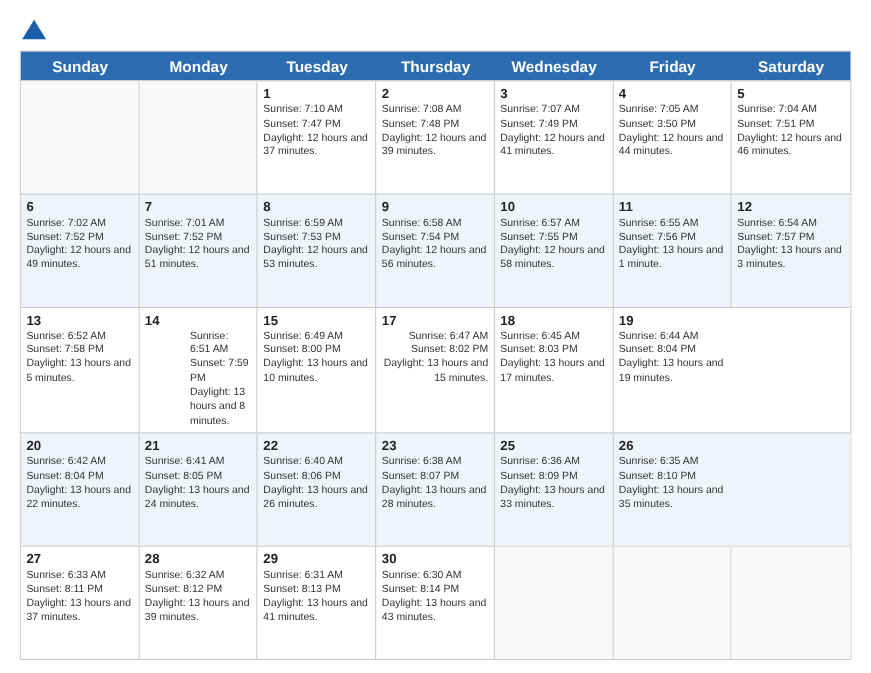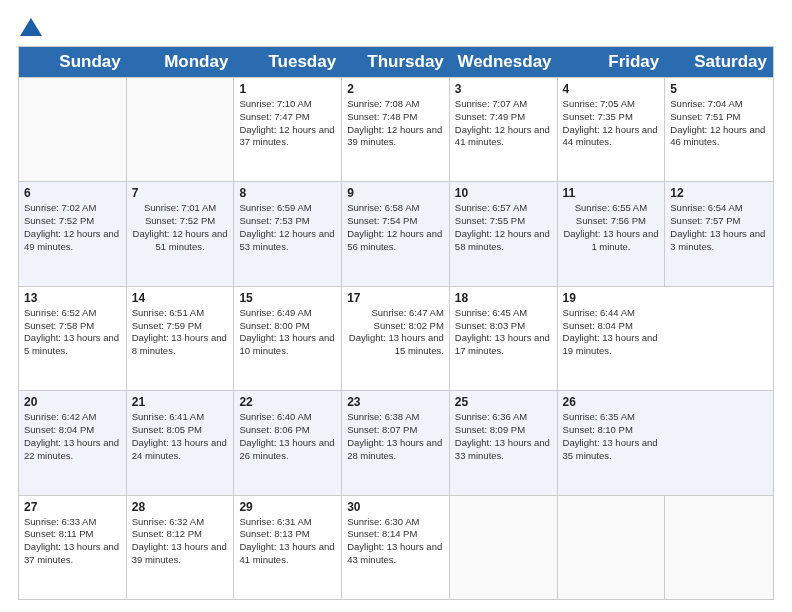--- a/index.html
+++ b/index.html
@@ -45,24 +45,24 @@
       flex-direction: column;
       border: 1px solid #ccc;
     }
     .calendar-header-row {
       display: grid;
       grid-template-columns: repeat(7, 1fr);
       background: #2b6cb0;
     }
     .calendar-header-cell {
       color: #fff;
-      font-size: 17px;
+      font-size: 14px;
       font-weight: bold;
       padding: 5px 6px;
-      text-align: right;
+      text-align: center;
     }
     .calendar-body {
       flex: 1;
       display: flex;
       flex-direction: column;
     }
     .calendar-row {
       display: grid;
       grid-template-columns: repeat(7, 1fr);
       flex: 1;
@@ -144,40 +144,40 @@
           </div>
           <div class="calendar-cell">
             <div class="cell-day">3</div>
             <div class="cell-content" style="white-space: pre-line;">Sunrise: 7:07 AM
 Sunset: 7:49 PM
 Daylight: 12 hours and 41 minutes.</div>
           </div>
           <div class="calendar-cell">
             <div class="cell-day">4</div>
             <div class="cell-content" style="white-space: pre-line;">Sunrise: 7:05 AM
-Sunset: 7:35 PM
+Sunset: 3:50 PM
 Daylight: 12 hours and 44 minutes.</div>
           </div>
           <div class="calendar-cell">
             <div class="cell-day">5</div>
             <div class="cell-content" style="white-space: pre-line;">Sunrise: 7:04 AM
 Sunset: 7:51 PM
 Daylight: 12 hours and 46 minutes.</div>
           </div>
         </div>
         <div class="calendar-row row-alt">
           <div class="calendar-cell">
             <div class="cell-day">6</div>
             <div class="cell-content" style="white-space: pre-line;">Sunrise: 7:02 AM
 Sunset: 7:52 PM
 Daylight: 12 hours and 49 minutes.</div>
           </div>
           <div class="calendar-cell">
             <div class="cell-day">7</div>
-            <div class="cell-content" style="white-space: pre-line; text-align: center;">Sunrise: 7:01 AM
+            <div class="cell-content" style="white-space: pre-line;">Sunrise: 7:01 AM
 Sunset: 7:52 PM
 Daylight: 12 hours and 51 minutes.</div>
           </div>
           <div class="calendar-cell">
             <div class="cell-day">8</div>
             <div class="cell-content" style="white-space: pre-line;">Sunrise: 6:59 AM
 Sunset: 7:53 PM
 Daylight: 12 hours and 53 minutes.</div>
           </div>
           <div class="calendar-cell">
@@ -187,41 +187,41 @@
 Daylight: 12 hours and 56 minutes.</div>
           </div>
           <div class="calendar-cell">
             <div class="cell-day">10</div>
             <div class="cell-content" style="white-space: pre-line;">Sunrise: 6:57 AM
 Sunset: 7:55 PM
 Daylight: 12 hours and 58 minutes.</div>
           </div>
           <div class="calendar-cell">
             <div class="cell-day">11</div>
-            <div class="cell-content" style="white-space: pre-line; text-align: center;">Sunrise: 6:55 AM
+            <div class="cell-content" style="white-space: pre-line;">Sunrise: 6:55 AM
 Sunset: 7:56 PM
 Daylight: 13 hours and 1 minute.</div>
           </div>
           <div class="calendar-cell">
             <div class="cell-day">12</div>
             <div class="cell-content" style="white-space: pre-line;">Sunrise: 6:54 AM
 Sunset: 7:57 PM
 Daylight: 13 hours and 3 minutes.</div>
           </div>
         </div>
         <div class="calendar-row">
           <div class="calendar-cell">
             <div class="cell-day">13</div>
             <div class="cell-content" style="white-space: pre-line;">Sunrise: 6:52 AM
 Sunset: 7:58 PM
 Daylight: 13 hours and 5 minutes.</div>
           </div>
           <div class="calendar-cell">
             <div class="cell-day">14</div>
-            <div class="cell-content" style="white-space: pre-line;">Sunrise: 6:51 AM
+            <div class="cell-content" style="white-space: pre-line; margin-left: 41px;">Sunrise: 6:51 AM
 Sunset: 7:59 PM
 Daylight: 13 hours and 8 minutes.</div>
           </div>
           <div class="calendar-cell">
             <div class="cell-day">15</div>
             <div class="cell-content" style="white-space: pre-line;">Sunrise: 6:49 AM
 Sunset: 8:00 PM
 Daylight: 13 hours and 10 minutes.</div>
           </div>
           <div class="calendar-cell">

